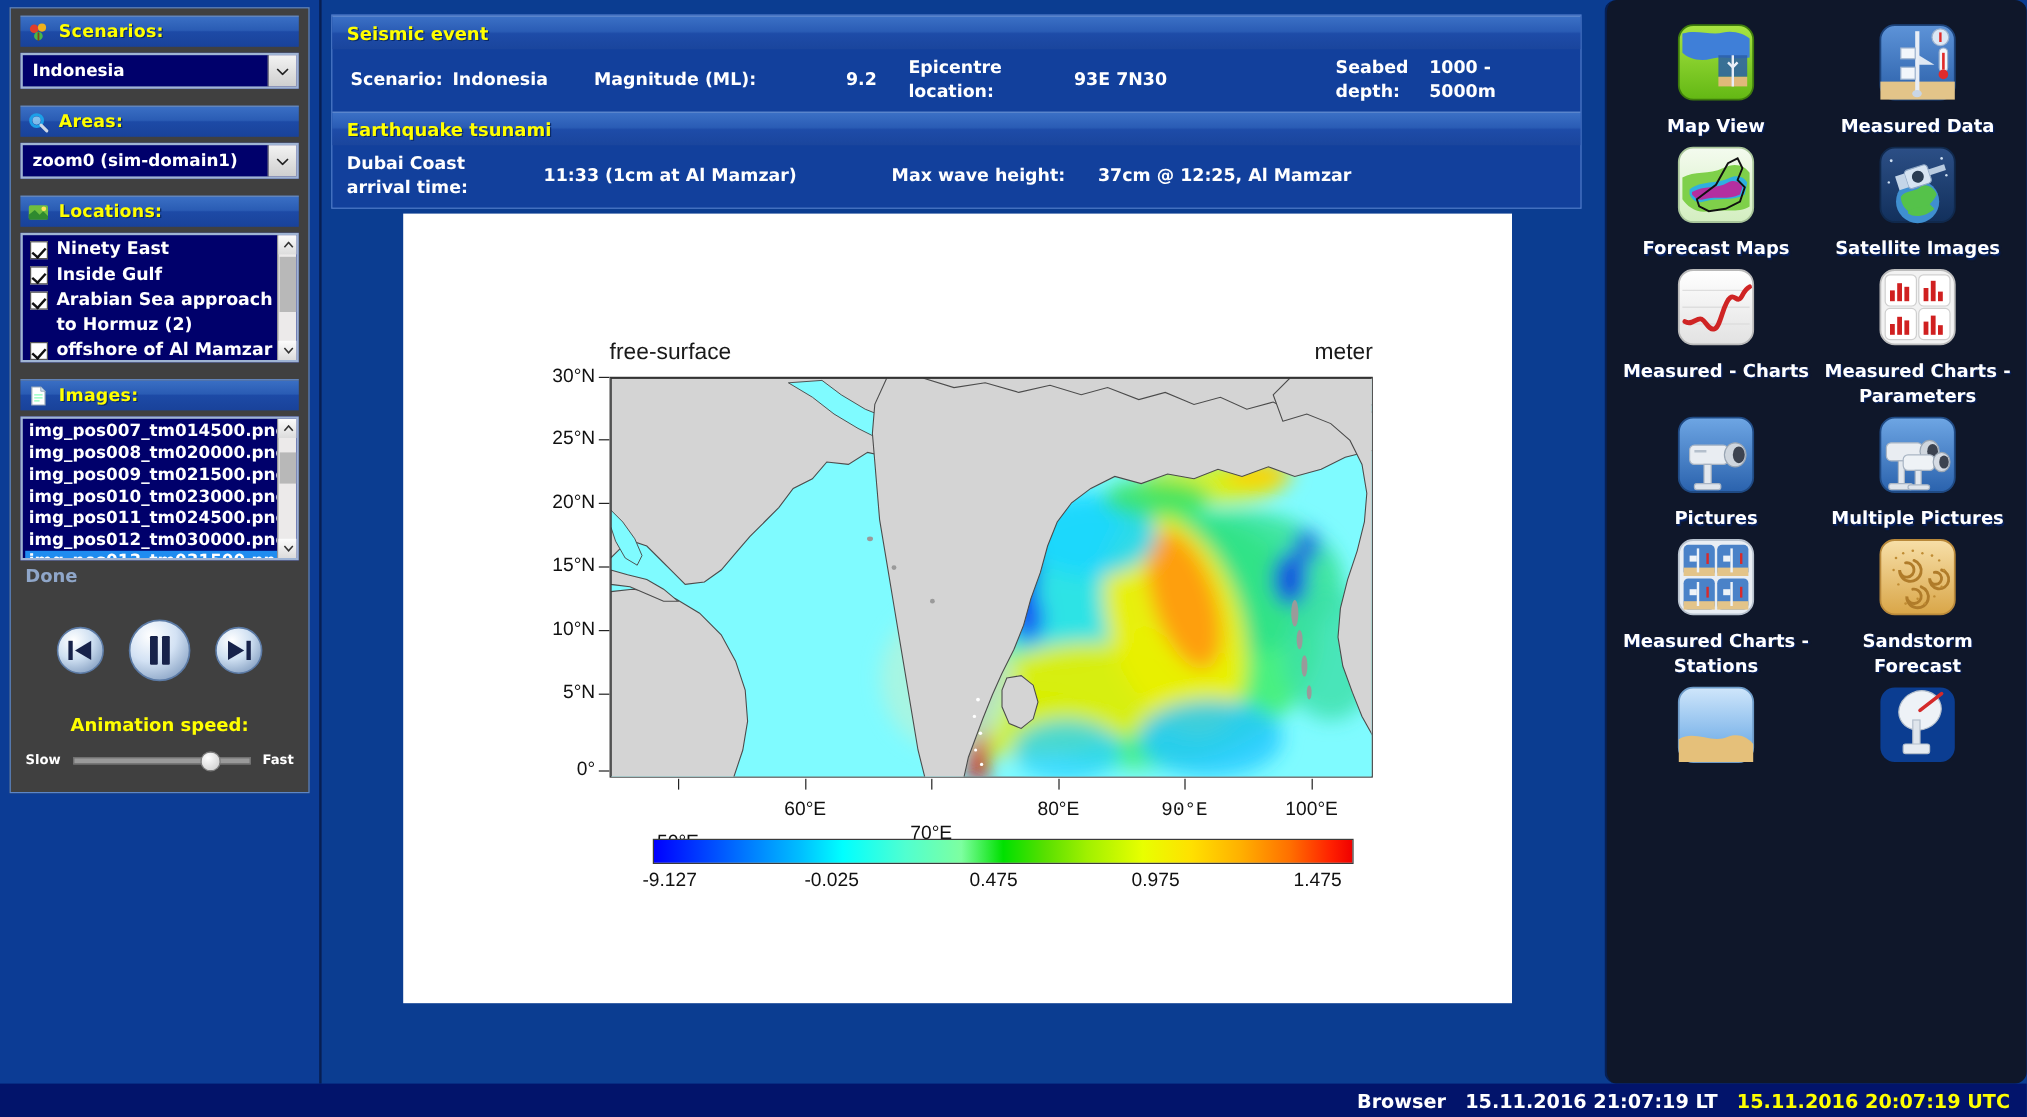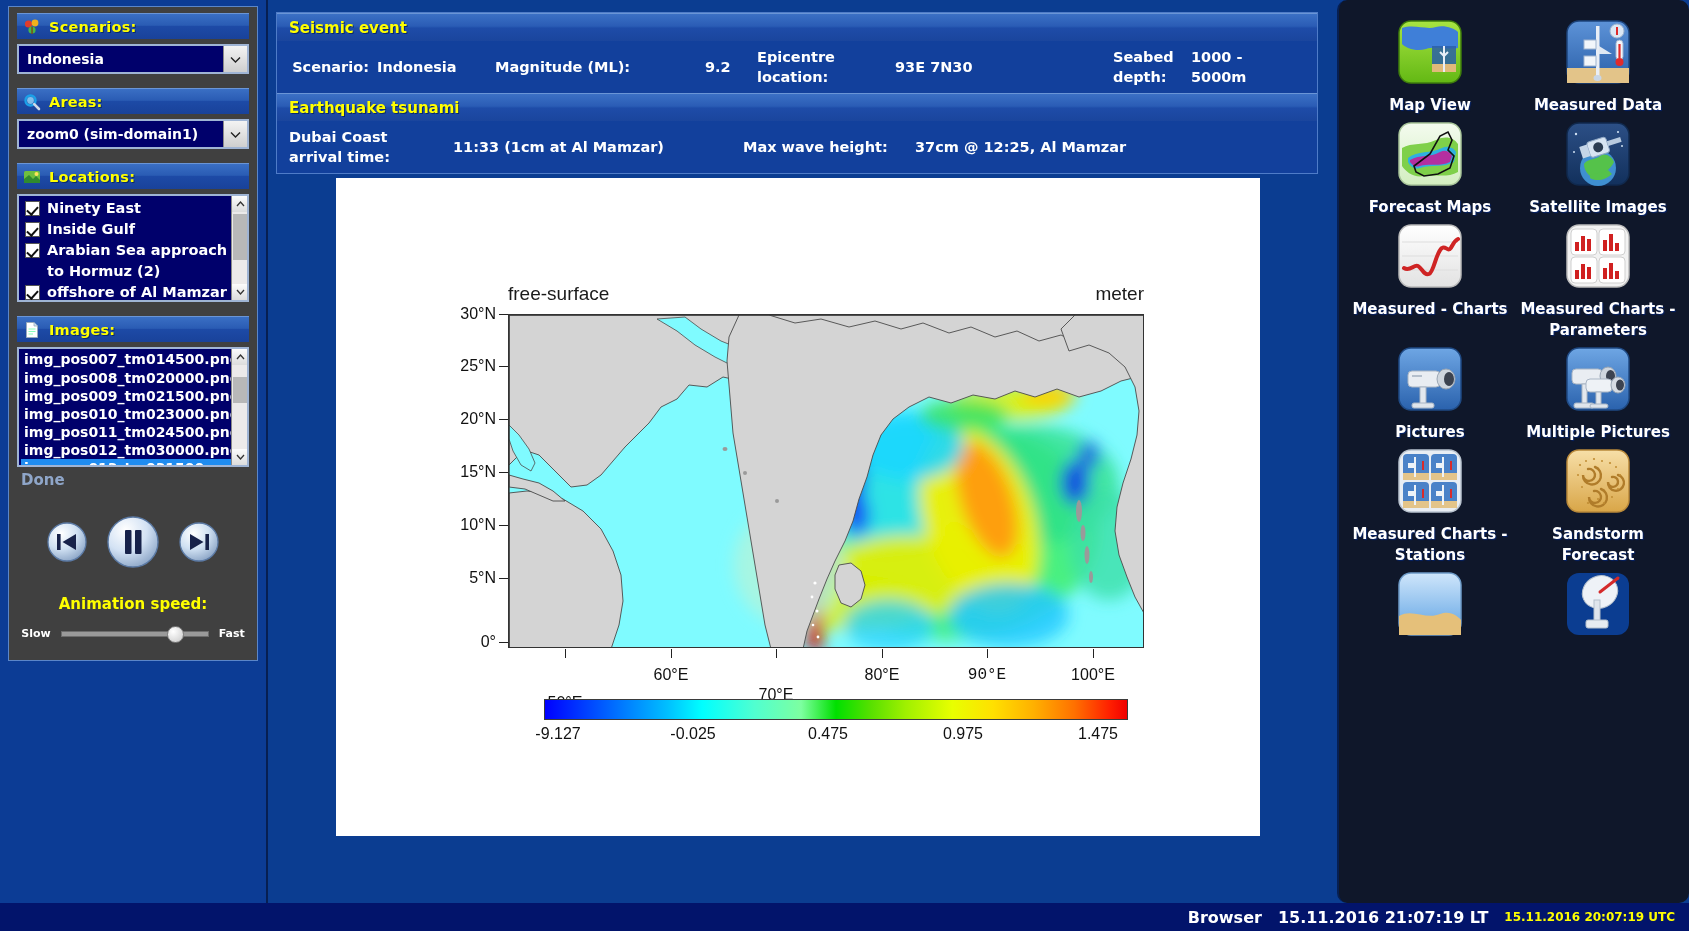--- a/index.html
+++ b/index.html
@@ -286,21 +286,21 @@
     width: 1689px; height: 28px;
     background: #02146b;
     display: flex; align-items: center; justify-content: flex-end;
     padding-right: 14px;
     gap: 16px;
   }
   #statusbar .sb-t {
     color: #ffffff; font-weight: bold; font-size: 16px;
   }
   #statusbar .sb-utc {
-    color: #ffff00; font-weight: bold; font-size: 12px;
+    color: #ffff00; font-weight: bold; font-size: 16px;
   }
 </style>
 </head>
 <body>
 
 <div id="app">
 
   <div id="left-panel">
     <div id="left-inner">
 

